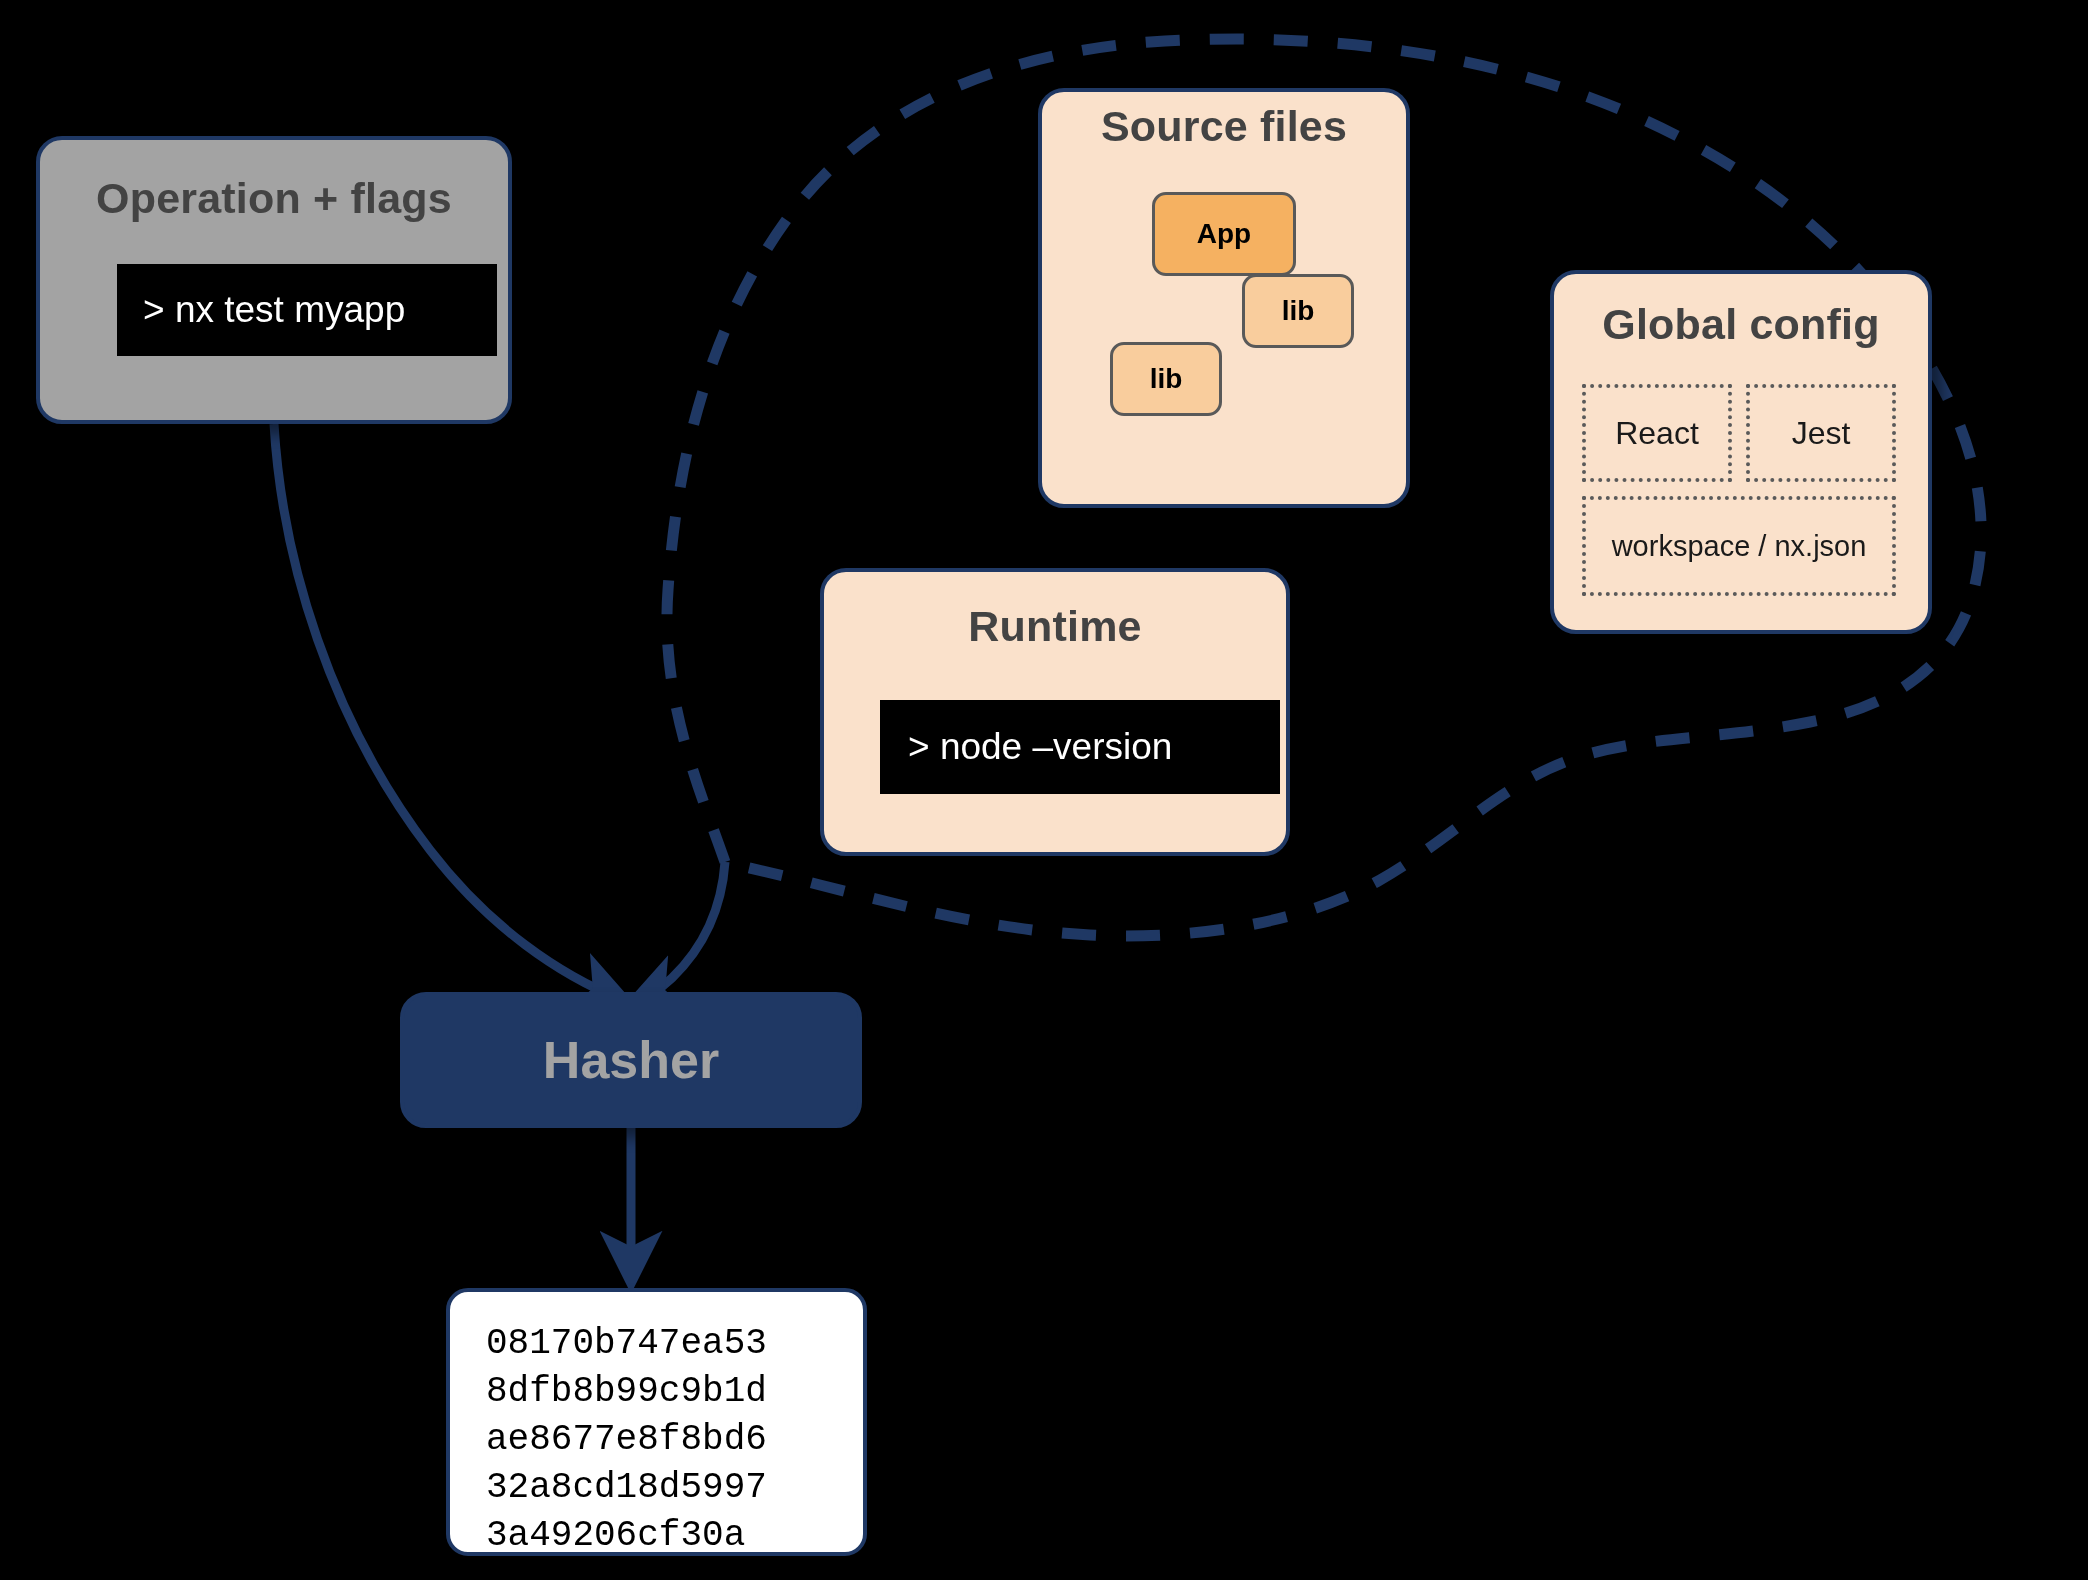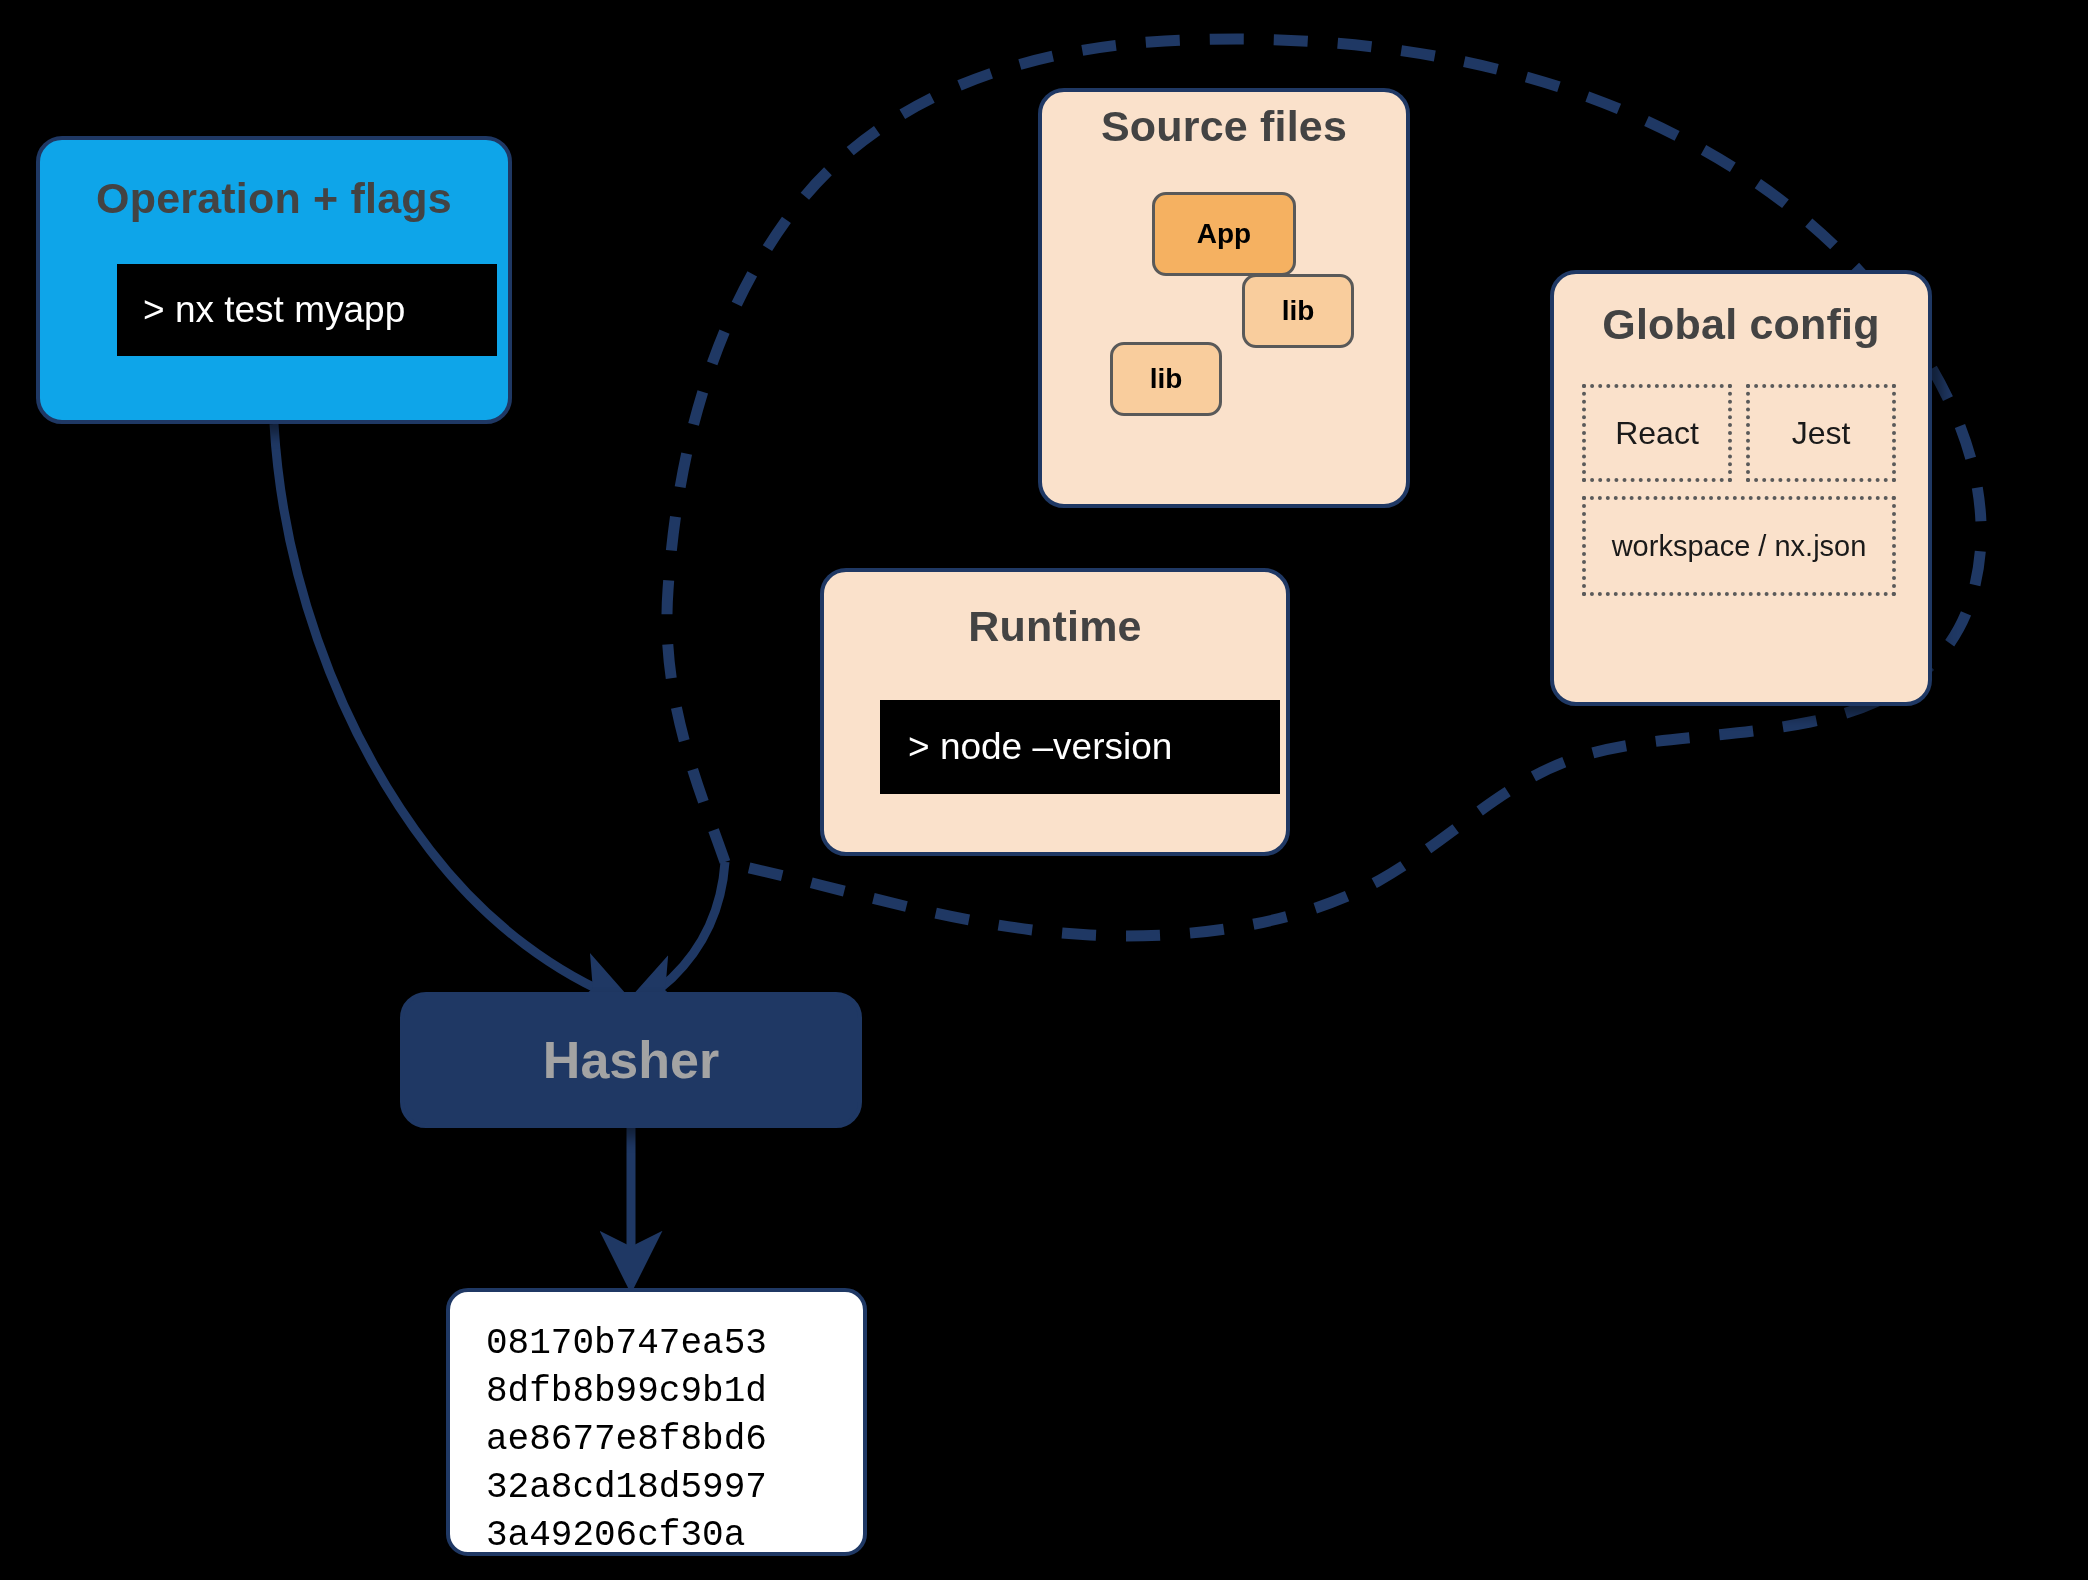--- a/index.html
+++ b/index.html
@@ -43,21 +43,21 @@
     display: flex;
     align-items: center;
     box-sizing: border-box;
     margin-left: 20px;
   }
 
   
   #op-node {
     left: 36px; top: 136px;
     width: 476px; height: 288px;
-    background: #0ea5e9;
+    background: #a3a3a3;
   }
   #op-node .node-title {
     font-size: 43px;
     margin-top: 34px;
   }
   #op-node .term {
     position: absolute;
     left: 57px; top: 124px;
     width: 380px; height: 92px;
     padding-left: 26px;
@@ -98,21 +98,21 @@
   }
   #dep-lib-left {
     left: 68px; top: 250px;
     width: 112px; height: 74px;
     background: #f9cd9d;
   }
 
   
   #cfg-node {
     left: 1550px; top: 270px;
-    width: 382px; height: 436px;
+    width: 382px; height: 364px;
     background: #fae1cb;
   }
   #cfg-node .node-title {
     font-size: 43px;
     margin-top: 26px;
   }
   .cfg-cell {
     position: absolute;
     box-sizing: border-box;
     border: 4px dotted #5a5a5a;

